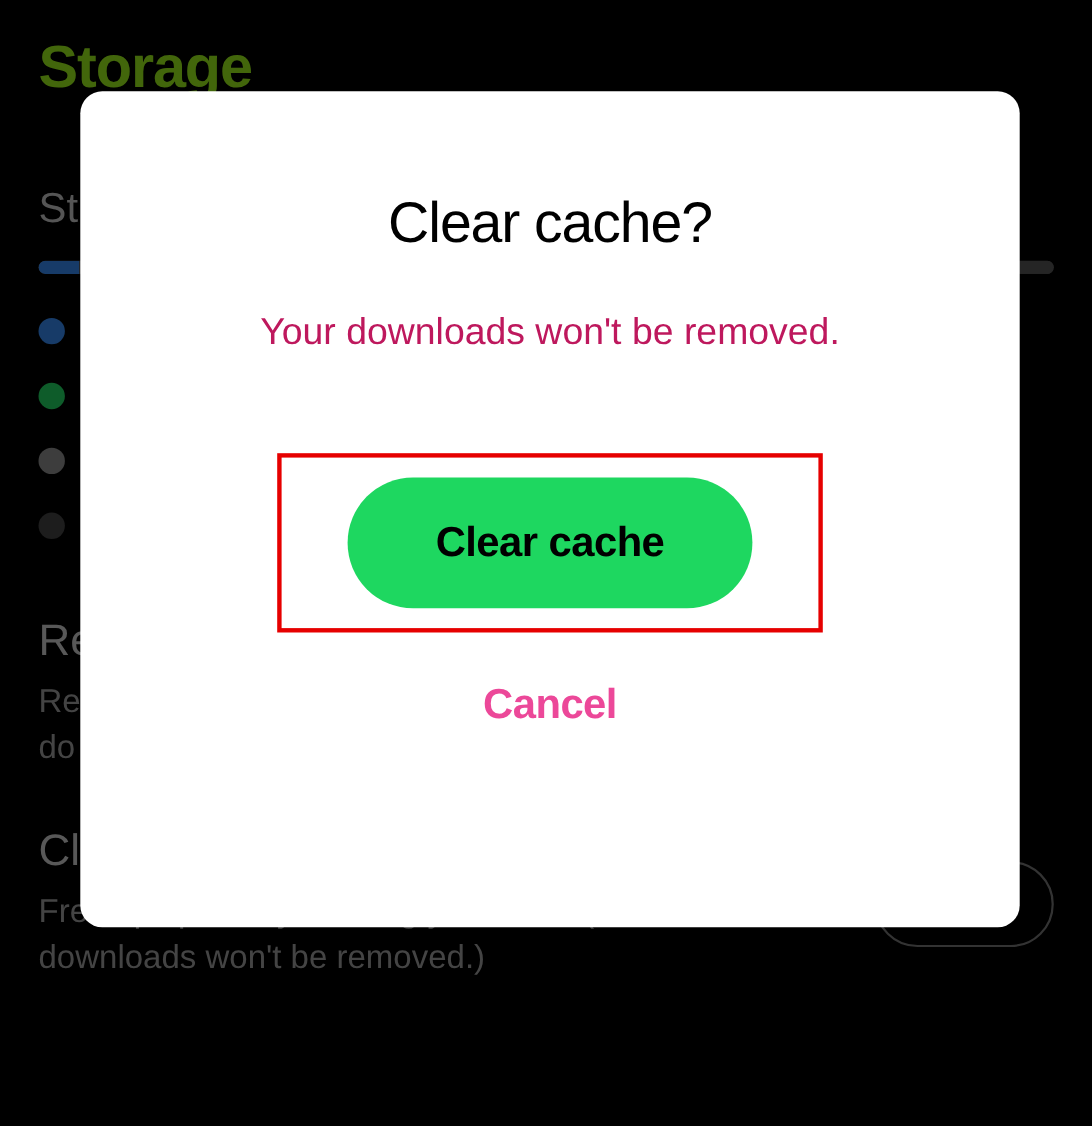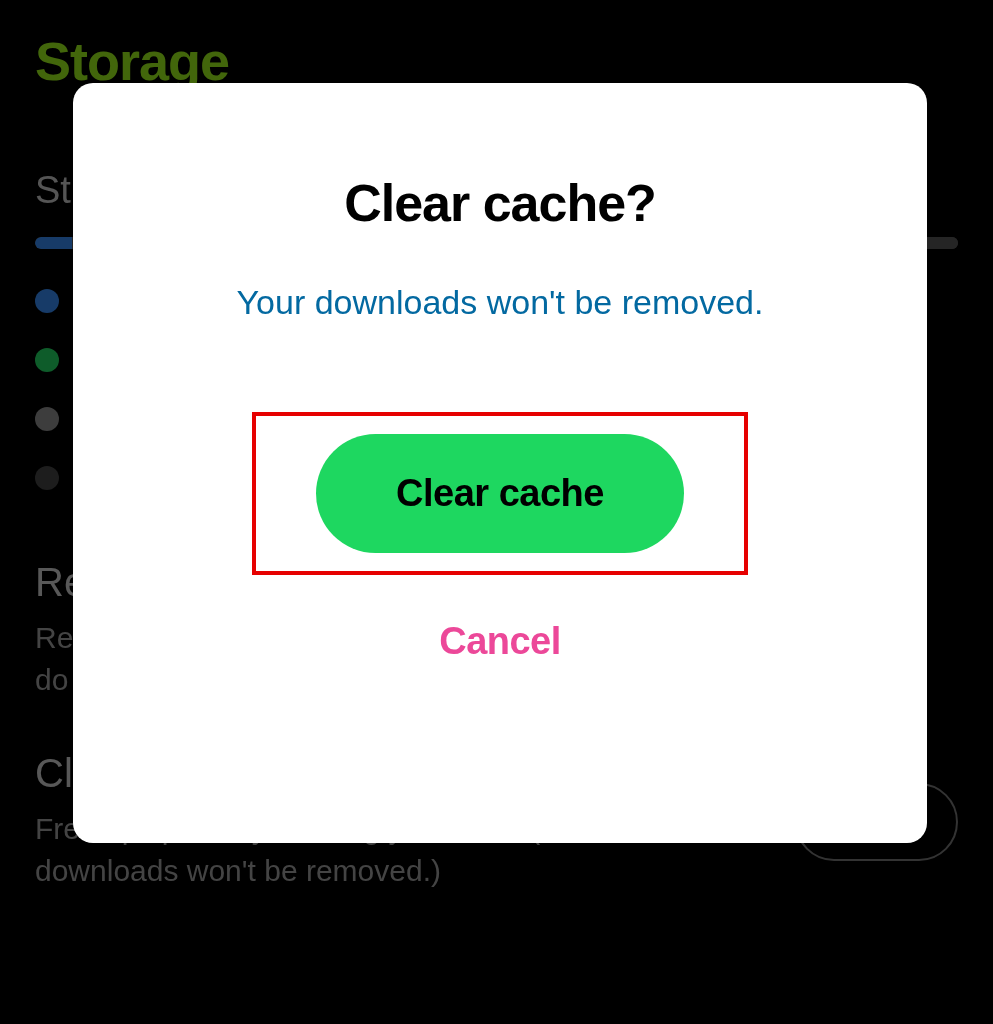--- a/index.html
+++ b/index.html
@@ -110,28 +110,28 @@
       height: 760px;
       background: #ffffff;
       border-radius: 20px;
       padding: 90px 50px 50px 50px;
       display: flex;
       flex-direction: column;
       align-items: center;
     }
     .modal-title {
       font-size: 52px;
-      font-weight: 700;
+      font-weight: 400;
       color: #000;
       letter-spacing: -1px;
       margin-bottom: 50px;
     }
     .modal-message {
       font-size: 34px;
-      color: #0369a1;
+      color: #be185d;
       text-align: center;
       margin-bottom: 90px;
     }
     .highlight-box {
       border: 4px solid #e60000;
       padding: 18px 60px;
       margin-bottom: 35px;
       display: flex;
       justify-content: center;
     }

